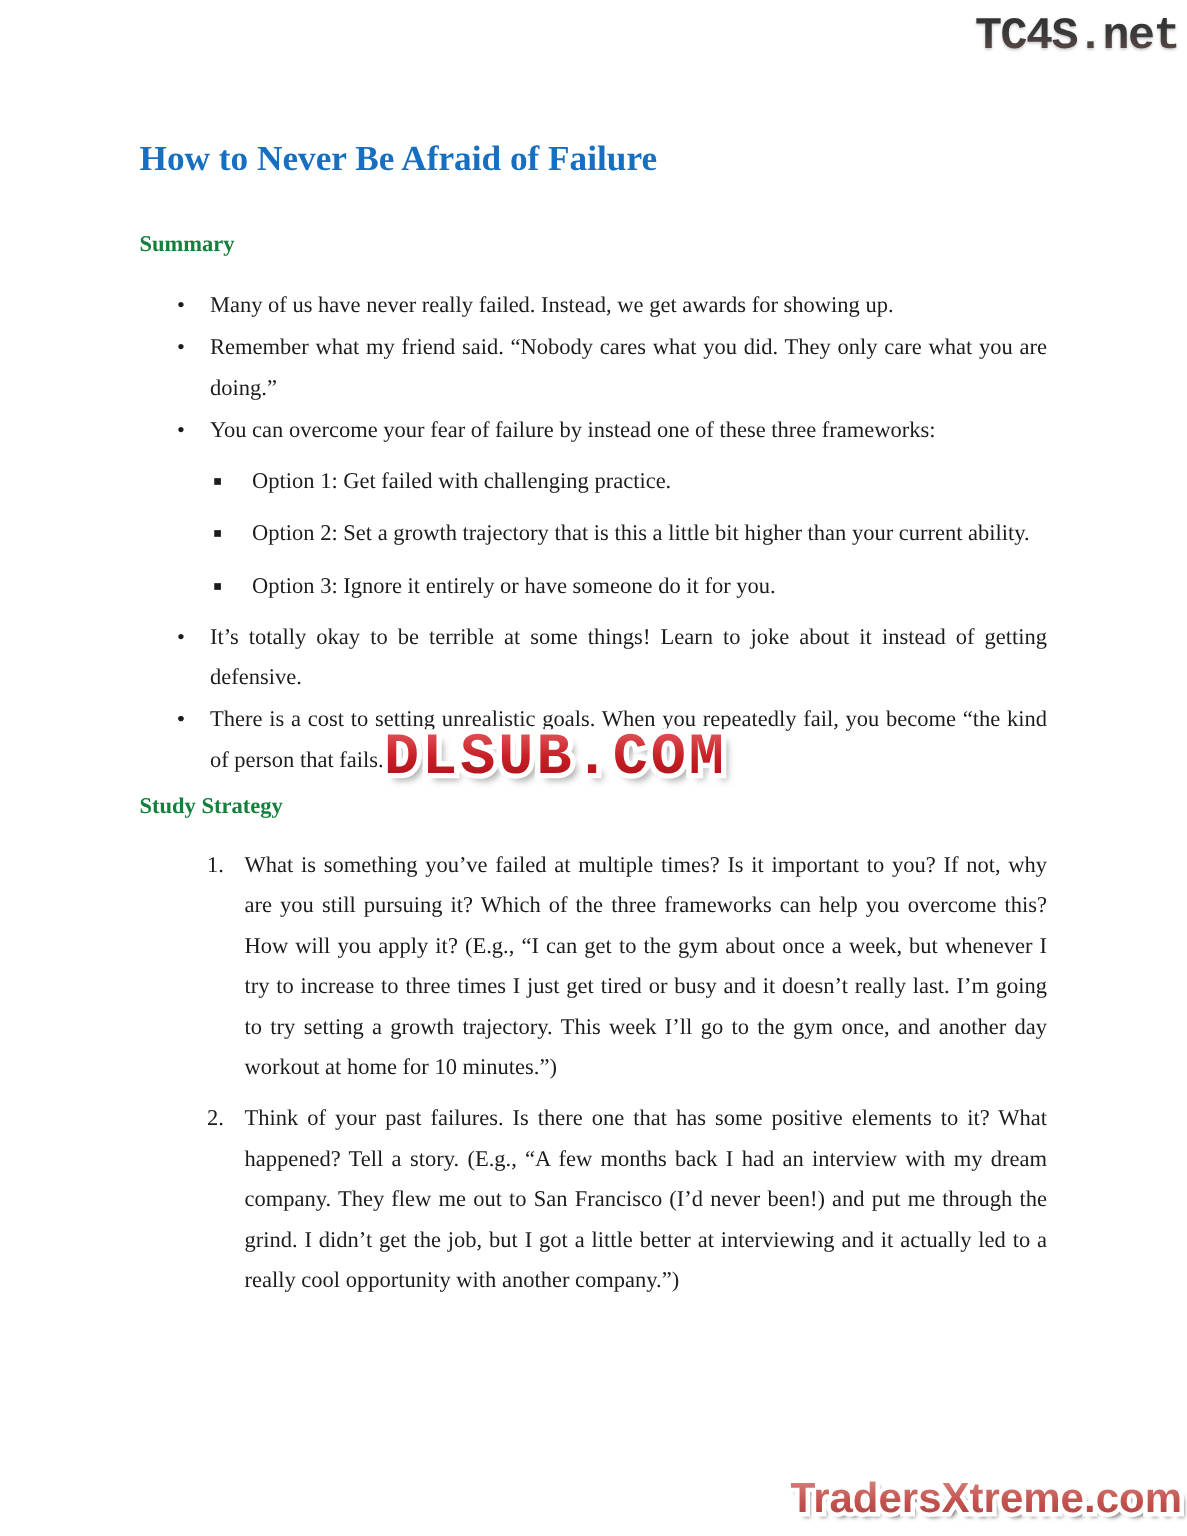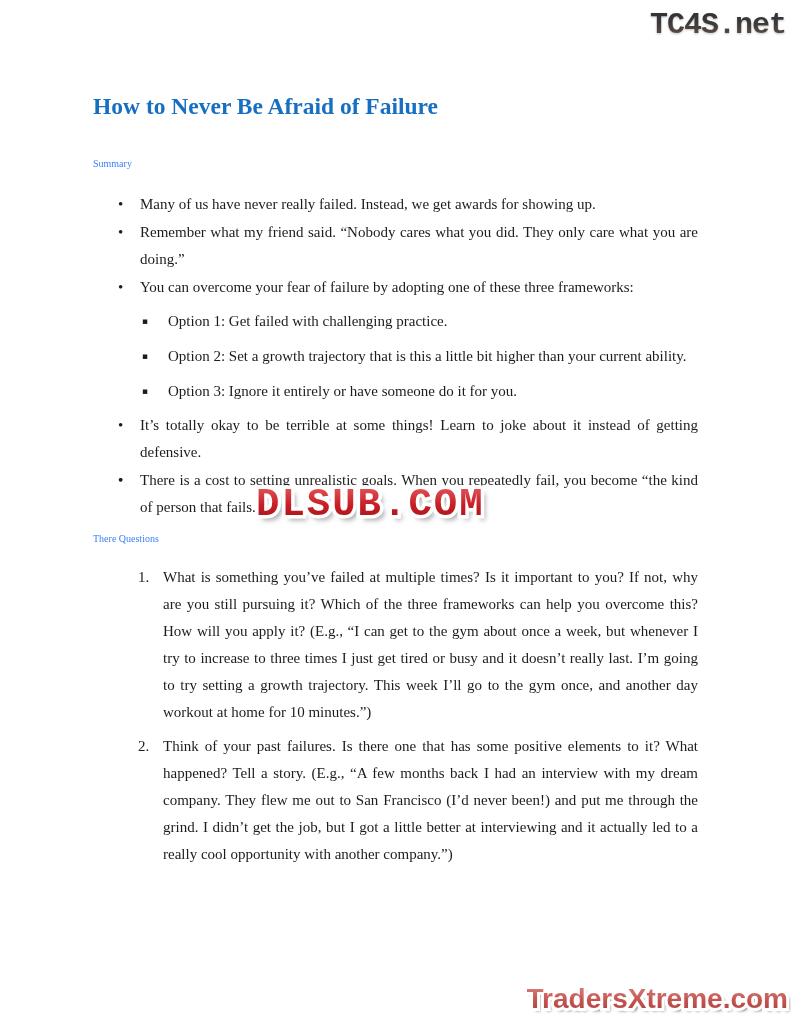--- a/index.html
+++ b/index.html
@@ -27,22 +27,22 @@
 
   
   .content {
     position: absolute; left: 93px; top: 92px; width: 605px;
   }
   .doc-title {
     margin: 0; font-size: 23.5px; line-height: 29px;
     font-weight: bold; color: #176fc1;
   }
   .sec {
-    margin: 33px 0 0; font-size: 10px; line-height: 19px;
-    font-weight: normal; color: #3b82f6;
+    margin: 33px 0 0; font-size: 15px; line-height: 19px;
+    font-weight: bold; color: #15803d;
   }
   .sec.sq { margin-top: 8px; }
 
   ul, ol { list-style: none; padding: 0; }
   ul.bullets { margin: 18px 0 0; }
   .bullets > li {
     position: relative; padding-left: 47px; margin-top: 1px;
     font-size: 15px; line-height: 27px; text-align: justify;
   }
   .bullets > li.mt7 { margin-top: 7px; }
@@ -121,21 +121,21 @@
       <li>
         <span class="mk">•</span>
         <span class="tx">Many of us have never really failed. Instead, we get awards for showing up.</span>
       </li>
       <li>
         <span class="mk">•</span>
         <span class="tx">Remember what my friend said. “Nobody cares what you did. They only care what you are doing.”</span>
       </li>
       <li>
         <span class="mk">•</span>
-        <span class="tx">You can overcome your fear of failure by adopting one of these three frameworks:</span>
+        <span class="tx">You can overcome your fear of failure by instead one of these three frameworks:</span>
         <ul class="subs">
           <li>
             <span class="mk">▪</span>
             <span class="tx">Option 1: Get failed with challenging practice.</span>
           </li>
           <li>
             <span class="mk">▪</span>
             <span class="tx">Option 2: Set a growth trajectory that is this a little bit higher than your current ability.</span>
           </li>
           <li>
@@ -150,21 +150,21 @@
       </li>
       <li>
         <span class="mk">•</span>
       </li>
       <li>
         <span class="mk">•</span>
         <span class="tx">There is a cost to setting unrealistic goals. When you repeatedly fail, you become “the kind of person that fails.”</span>
       </li>
     </ul>
 
-    <h2 class="sec sq">There Questions</h2>
+    <h2 class="sec sq">Study Strategy</h2>
 
     <ol class="questions">
       <li>
         <span class="mk">1.</span>
         <span class="tx">What is something you’ve failed at multiple times? Is it important to you? If not, why are you still pursuing it? Which of the three frameworks can help you overcome this? How will you apply it? (E.g., “I can get to the gym about once a week, but whenever I try to increase to three times I just get tired or busy and it doesn’t really last. I’m going to try setting a growth trajectory. This week I’ll go to the gym once, and another day workout at home for 10 minutes.”)</span>
       </li>
       <li class="mt7">
         <span class="mk">2.</span>
         <span class="tx">Think of your past failures. Is there one that has some positive elements to it? What happened? Tell a story. (E.g., “A few months back I had an interview with my dream company. They flew me out to San Francisco (I’d never been!) and put me through the grind. I didn’t get the job, but I got a little better at interviewing and it actually led to a really cool opportunity with another company.”)</span>
       </li>

